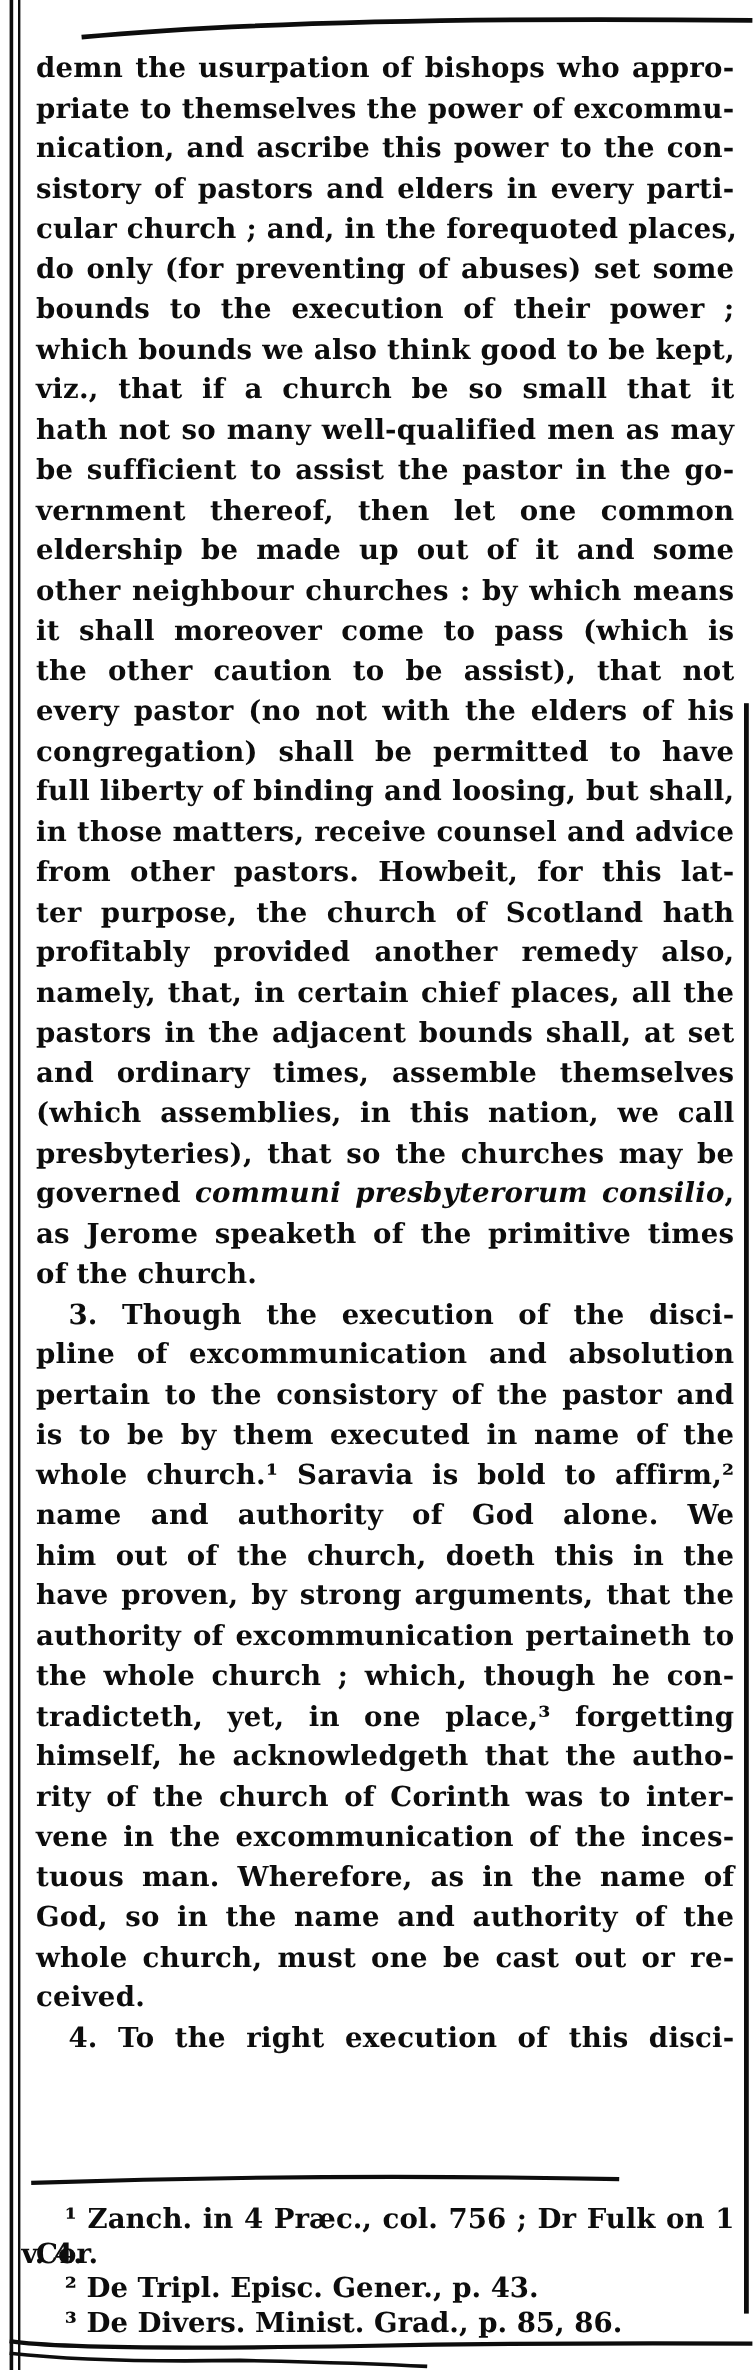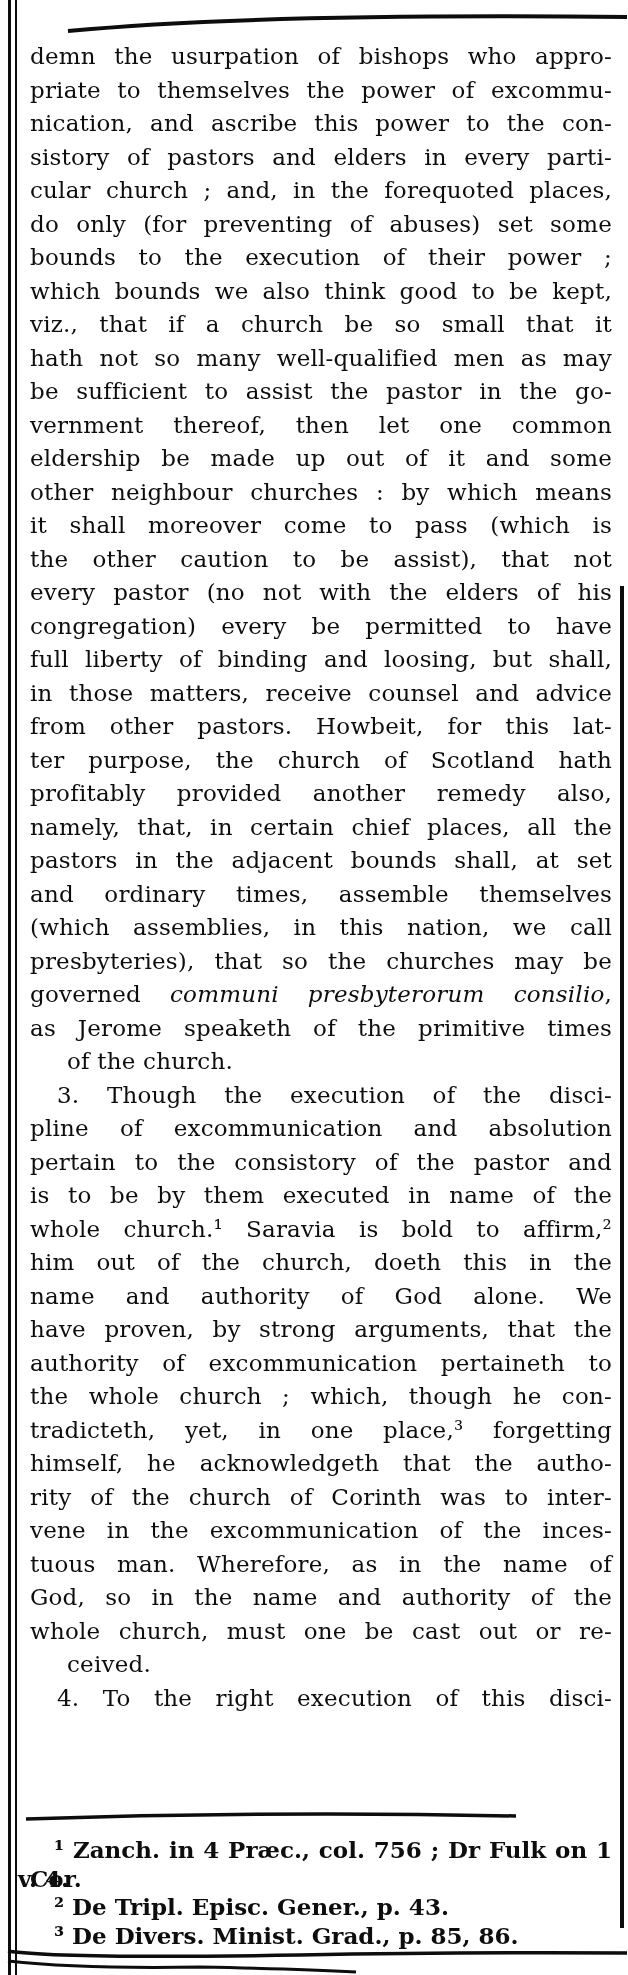--- a/index.html
+++ b/index.html
@@ -19,32 +19,32 @@
   .rule-svg { position: absolute; left: 0; }
   .top-rule-svg { top: 0; }
   .sep-rule-svg { top: 1810px; }
   .bottom-rule-svg { top: 1942px; }
 
   .body-text {
     position: absolute;
     left: 30px; top: 40px;
     width: 582px;
     font-size: 23px;
-    font-weight: 400;
+    font-weight: 700;
     letter-spacing: 0.2px;
   }
   .line {
     height: 33.5px;
     line-height: 33.5px;
     text-align: justify;
     text-align-last: justify;
     white-space: nowrap;
     overflow: visible;
   }
-  .line.noj { text-align: left; text-align-last: left; margin-left: 37px; }
+  .line.noj { text-align: left; text-align-last: left; }
   .line.indent { text-indent: 27px; }
   .it { font-style: italic; margin-top: 22px; }
 
   .footnotes {
     position: absolute;
     left: 30px; top: 1836px;
     width: 582px;
     font-size: 23px;
     font-weight: 700;
   }
@@ -84,41 +84,41 @@
       <div class="line">which bounds we also think good to be kept,</div>
       <div class="line">viz., that if a church be so small that it</div>
       <div class="line">hath not so many well-qualified men as may</div>
       <div class="line">be sufficient to assist the pastor in the go-</div>
       <div class="line">vernment thereof, then let one common</div>
       <div class="line">eldership be made up out of it and some</div>
       <div class="line">other neighbour churches : by which means</div>
       <div class="line">it shall moreover come to pass (which is</div>
       <div class="line">the other caution to be assist), that not</div>
       <div class="line">every pastor (no not with the elders of his</div>
-      <div class="line">congregation) every be permitted to have</div>
+      <div class="line">congregation) shall be permitted to have</div>
       <div class="line">full liberty of binding and loosing, but shall,</div>
       <div class="line">in those matters, receive counsel and advice</div>
       <div class="line">from other pastors. Howbeit, for this lat-</div>
       <div class="line">ter purpose, the church of Scotland hath</div>
       <div class="line">profitably provided another remedy also,</div>
       <div class="line">namely, that, in certain chief places, all the</div>
       <div class="line">pastors in the adjacent bounds shall, at set</div>
       <div class="line">and ordinary times, assemble themselves</div>
       <div class="line">(which assemblies, in this nation, we call</div>
       <div class="line">presbyteries), that so the churches may be</div>
       <div class="line"><span>governed </span><span class="it">communi presbyterorum consilio</span><span>,</span></div>
       <div class="line">as Jerome speaketh of the primitive times</div>
       <div class="line noj">of the church.</div>
       <div class="line indent">3. Though the execution of the disci-</div>
       <div class="line">pline of excommunication and absolution</div>
       <div class="line">pertain to the consistory of the pastor and</div>
       <div class="line">is to be by them executed in name of the</div>
       <div class="line">whole church.¹ Saravia is bold to affirm,²</div>
+      <div class="line">name and authority of God alone. We</div>
       <div class="line">him out of the church, doeth this in the</div>
-      <div class="line">name and authority of God alone. We</div>
       <div class="line">have proven, by strong arguments, that the</div>
       <div class="line">authority of excommunication pertaineth to</div>
       <div class="line">the whole church ; which, though he con-</div>
       <div class="line">tradicteth, yet, in one place,³ forgetting</div>
       <div class="line">himself, he acknowledgeth that the autho-</div>
       <div class="line">rity of the church of Corinth was to inter-</div>
       <div class="line">vene in the excommunication of the inces-</div>
       <div class="line">tuous man. Wherefore, as in the name of</div>
       <div class="line">God, so in the name and authority of the</div>
       <div class="line">whole church, must one be cast out or re-</div>

